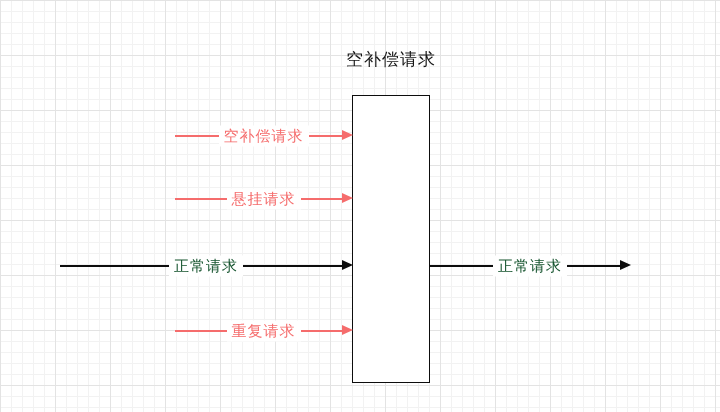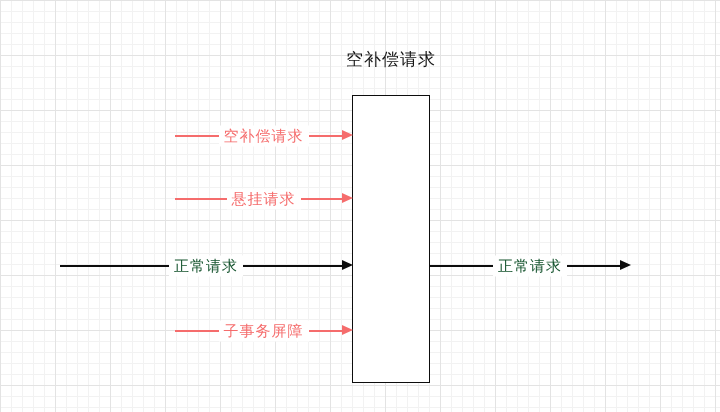--- a/index.html
+++ b/index.html
@@ -88,21 +88,21 @@
 
   <div class="arrow" style="left:60px; top:266px; width:292px;">
     <div class="line"></div>
     <div class="head"></div>
     <span class="label">正常请求</span>
   </div>
 
   <div class="arrow red" style="left:175px; top:331px; width:177px;">
     <div class="line"></div>
     <div class="head"></div>
-    <span class="label">子事务屏障</span>
+    <span class="label">重复请求</span>
   </div>
 
   <div class="arrow" style="left:430px; top:266px; width:200px;">
     <div class="line"></div>
     <div class="head"></div>
     <span class="label">正常请求</span>
   </div>
 
 </div>
 

